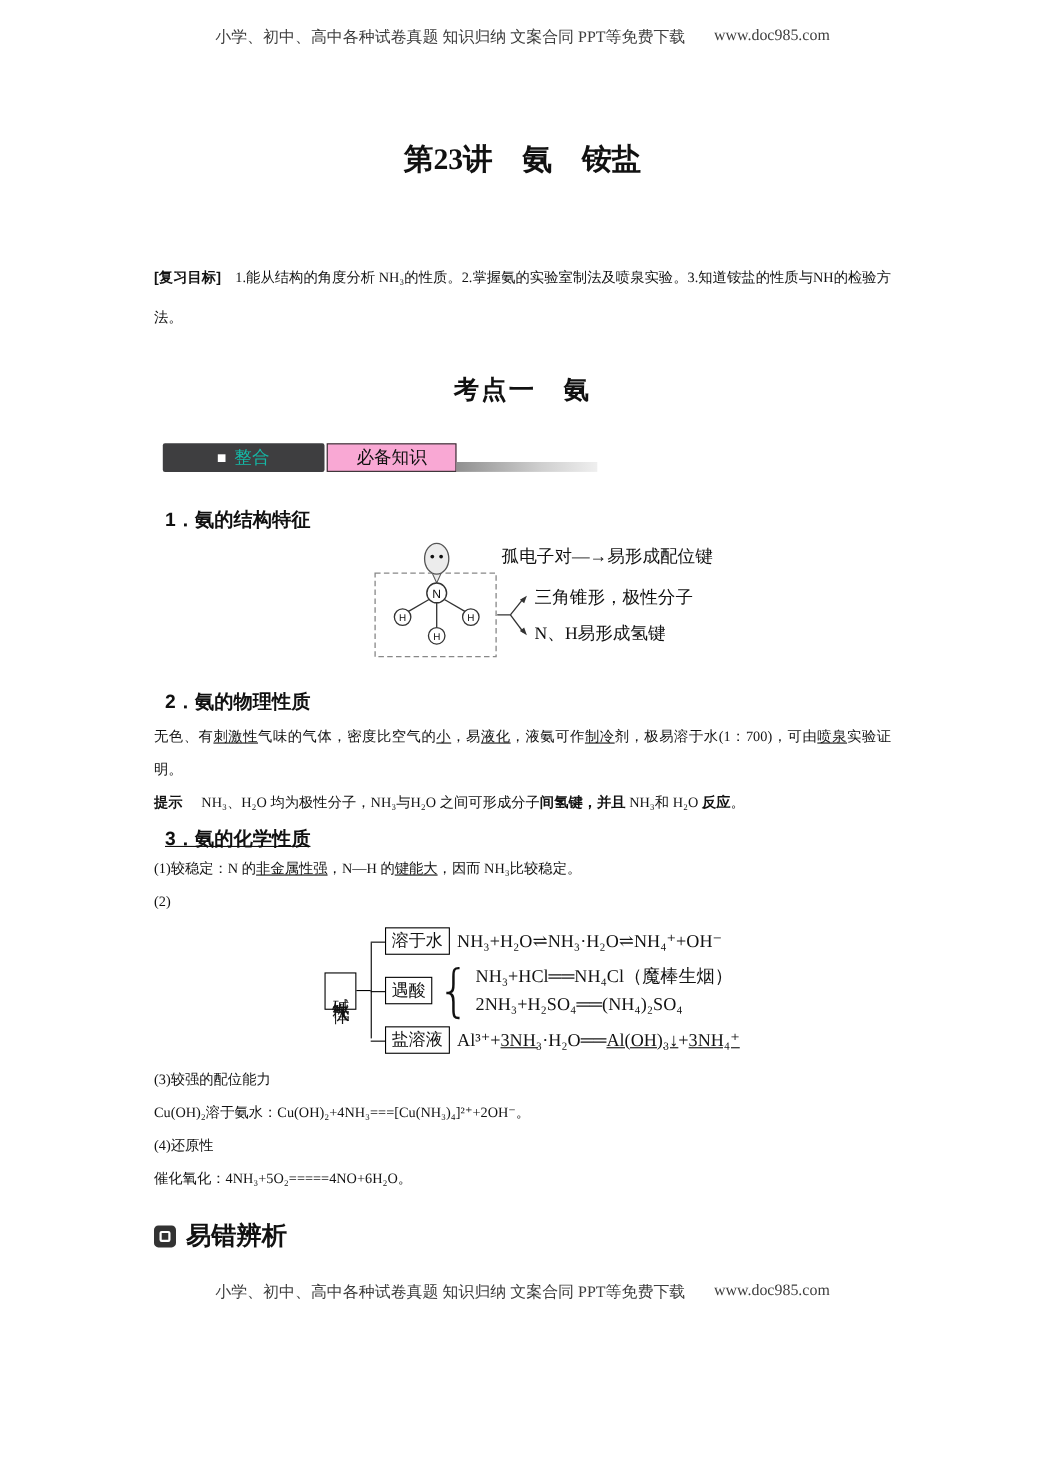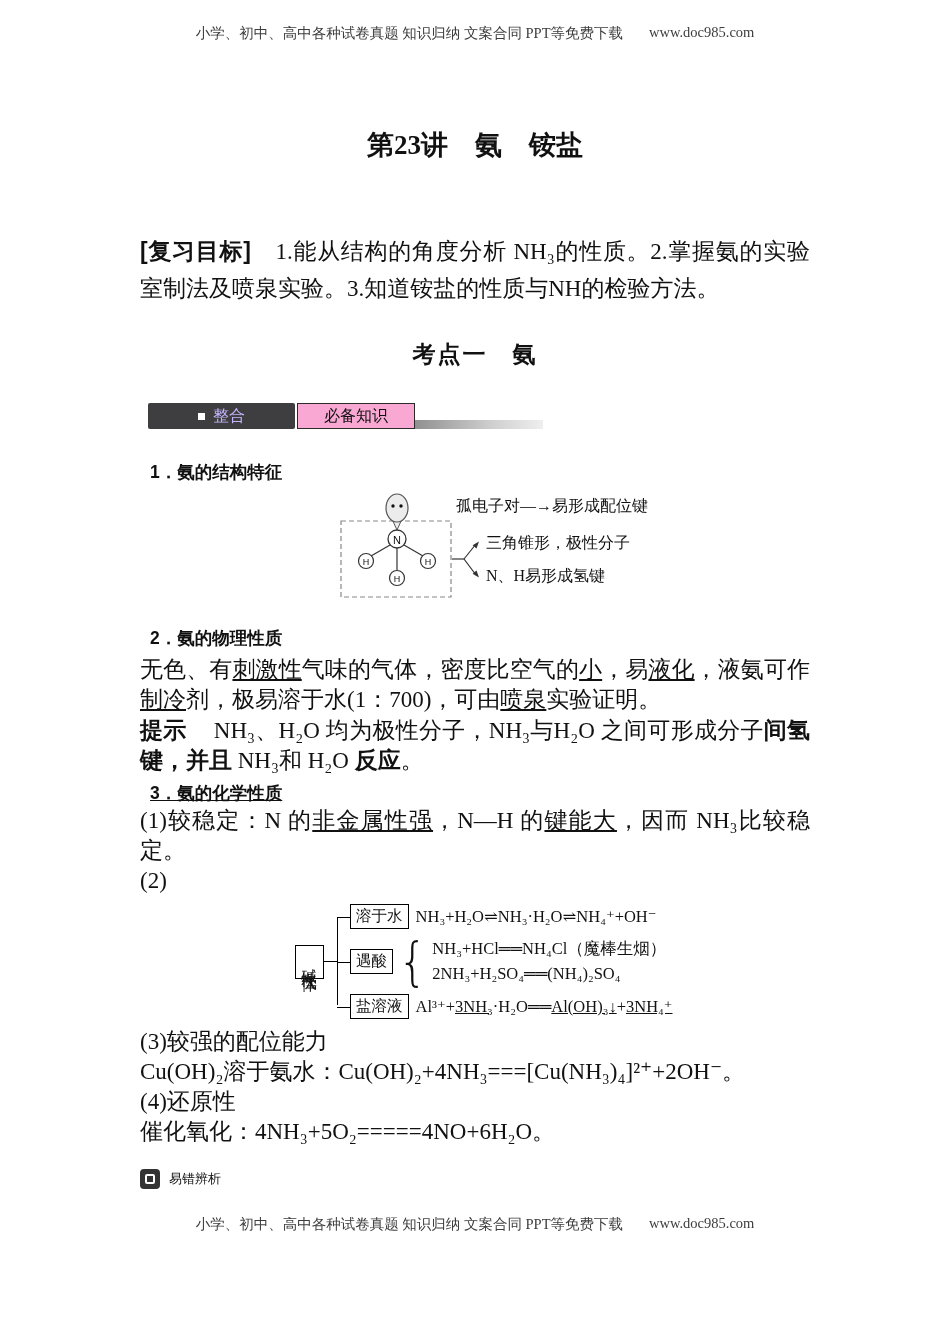--- a/index.html
+++ b/index.html
@@ -6,27 +6,27 @@
   body { margin: 0; background: #ffffff; }
   .page {
     width: 950px; min-height: 1344px; margin: 0 auto;
     padding: 24px 140px 40px;
     font-family: "Liberation Serif", "DejaVu Serif", serif;
     color: #111;
   }
   .site-line { display: flex; justify-content: center; gap: 26px; font-size: 14.5px; color: #3d3d3d; white-space: nowrap; }
   .site-url { color: #3d3d3d; }
   .doc-title { margin: 84px 0 0; text-align: center; font-size: 27px; font-weight: bold; }
-  .body-text { margin: 0; font-size: 23px; line-height: 30px; text-align: justify; }
+  .body-text { margin: 0; font-size: 13px; line-height: 30px; text-align: justify; }
   .objectives { margin-top: 70px; line-height: 37px; }
   .obj-label, .h-inline { font-family: "Liberation Sans", "DejaVu Sans", sans-serif; font-weight: bold; }
   .h-inline { margin-right: 4px; }
   .kaodian-title { margin: 32px 0 0; text-align: center; font-size: 23px; font-weight: bold; font-family: "Liberation Sans", "DejaVu Sans", sans-serif; letter-spacing: 2px; }
   .banner { margin: 33px 0 0 8px; display: flex; align-items: stretch; height: 26px; font-family: "Liberation Sans", "DejaVu Sans", sans-serif; }
-  .tab1 { width: 147px; background: #3e3e40; color: #c4b5fd; display: flex; align-items: center; justify-content: center; gap: 8px; font-size: 16px; border-radius: 2px; }
+  .tab1 { width: 147px; background: #3e3e40; color: #14b8a6; display: flex; align-items: center; justify-content: center; gap: 8px; font-size: 16px; border-radius: 2px; }
   .sq { width: 7px; height: 7px; background: #fff; }
   .tab2 { width: 118px; margin-left: 2px; background: #f9a8d4; border: 1.6px solid #2b2b2b; display: flex; align-items: center; justify-content: center; font-size: 16px; }
   .grad { align-self: flex-end; height: 9px; width: 128px; background: linear-gradient(90deg, #909090, #cfcfcf 60%, #efefef); }
   .h-num { font-family: "Liberation Sans", "DejaVu Sans", sans-serif; font-weight: bold; font-size: 17.5px; line-height: 26px; padding-left: 10px; }
   .h1x { margin-top: 30px; }
   .h2x { margin-top: 18px; }
   .h3x { margin-top: 4px; text-decoration: underline; }
   .figure { position: relative; height: 116px; margin: 6px 0 0 200px; }
   .fig-label { position: absolute; font-size: 16px; white-space: nowrap; }
   .lp { left: 116px; top: 5px; }
@@ -40,21 +40,21 @@
   .branch { display: flex; align-items: center; gap: 7px; position: relative; }
   .branch::before { content: ""; position: absolute; left: -13px; top: 50%; width: 13px; height: 1.2px; background: #000; }
   .blabel { border: 1.2px solid #000; padding: 1px 5px; font-size: 15.5px; white-space: nowrap; }
   .brace { font-family: "DejaVu Sans", sans-serif; font-size: 46px; font-weight: 200; line-height: 0.9; transform: scaleY(1.12); margin: 0 -2px; }
   .brace::before { content: "{"; }
   .eqs { display: flex; flex-direction: column; gap: 3px; }
   .eq { font-size: 16.5px; line-height: 22px; white-space: nowrap; }
   .err-head { margin-top: 22px; display: flex; align-items: center; gap: 9px; }
   .err-icon { width: 20px; height: 20px; background: #333; border-radius: 4px; position: relative; flex: none; }
   .err-icon::after { content: ""; position: absolute; left: 5px; top: 5px; right: 5px; bottom: 5px; border: 2px solid #fff; border-radius: 2px; }
-  .err-title { font-family: "Liberation Sans", "DejaVu Sans", sans-serif; font-weight: normal; font-size: 13px; }
+  .err-title { font-family: "Liberation Sans", "DejaVu Sans", sans-serif; font-weight: bold; font-size: 23px; }
   .footer { margin-top: 26px; }
   svg text { font-family: "Liberation Sans", "DejaVu Sans", sans-serif; fill: #111; }
 </style>
 </head>
 <body>
 
 <div class="page">
 
   <div class="site-line">
     <span>小学、初中、高中各种试卷真题 知识归纳 文案合同 PPT等免费下载</span>

